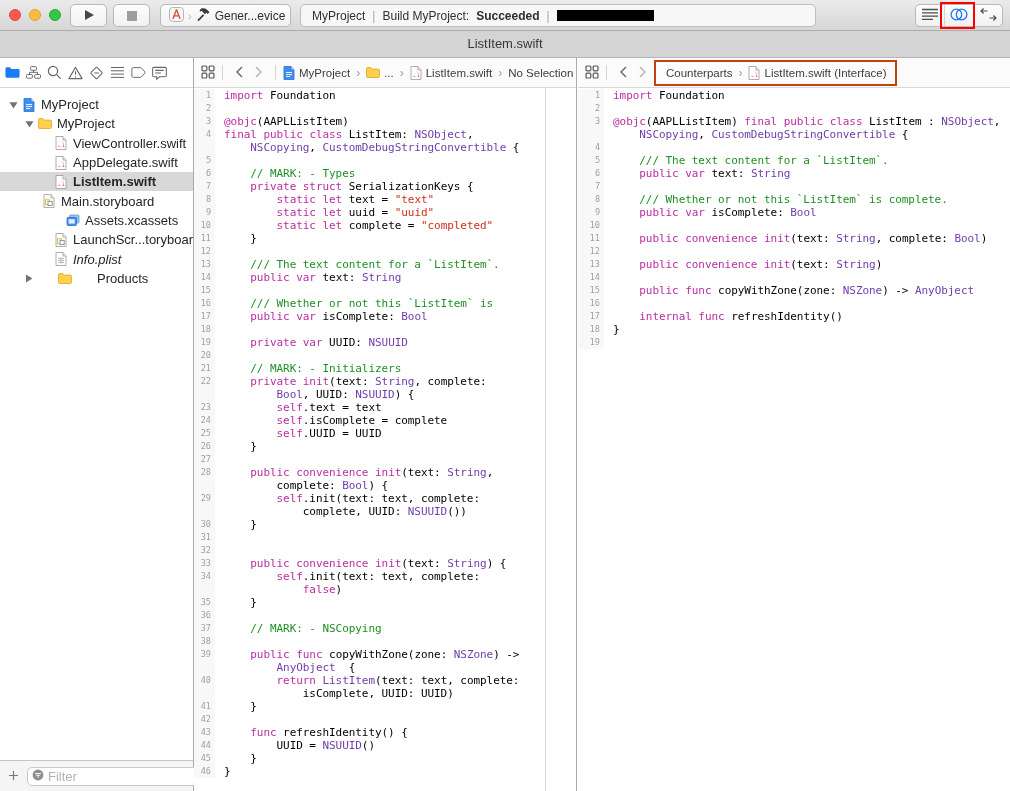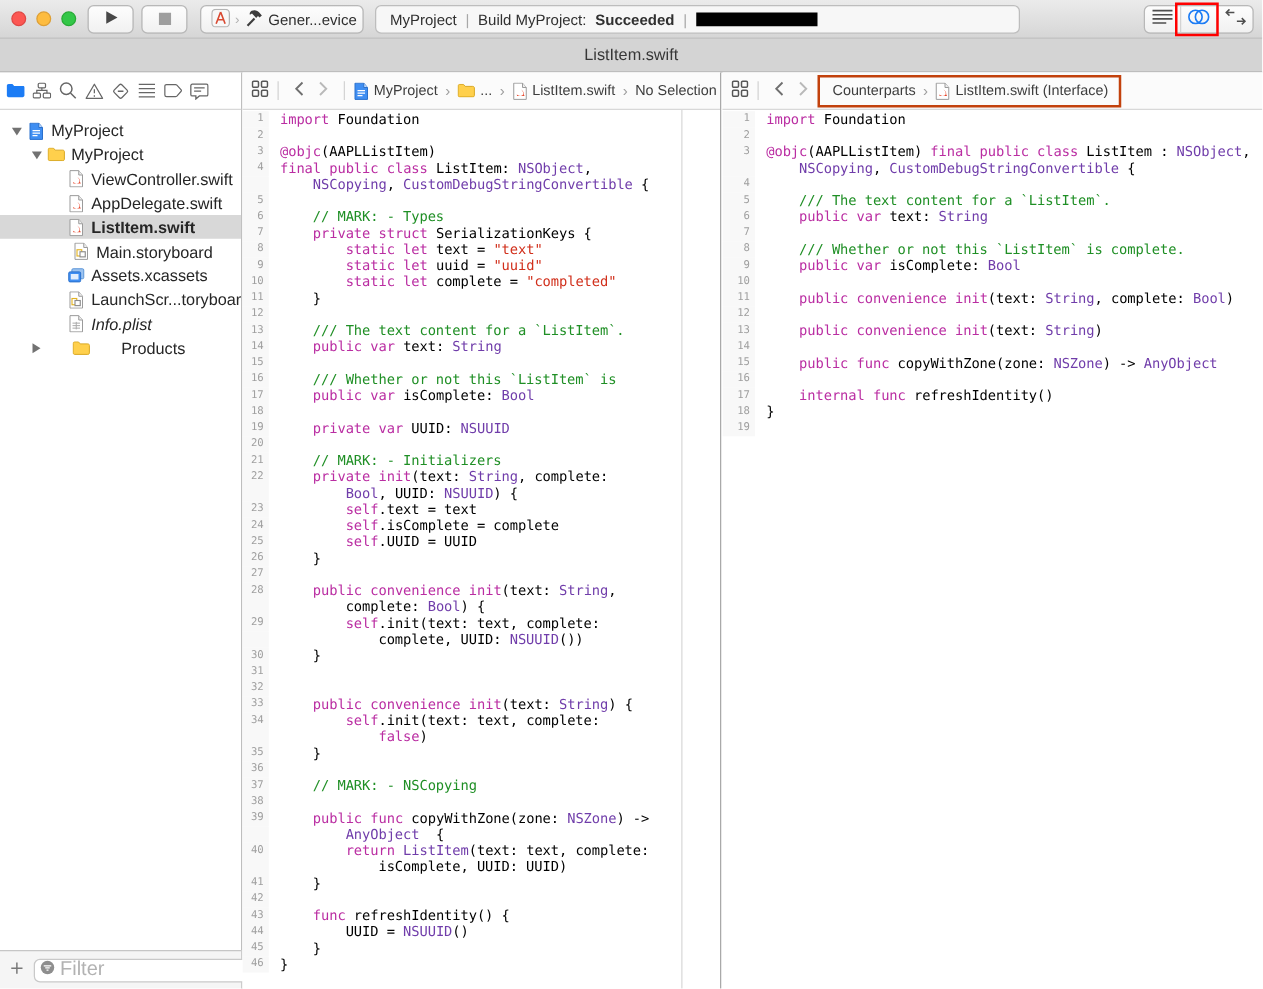--- a/index.html
+++ b/index.html
@@ -50,21 +50,21 @@
   .trow { height:19.3px; display:flex; align-items:center; font-size:13px; color:#262626; white-space:nowrap; }
   .trow.sel { background:#d8d8d8; }
   .trow.sel .flabel { font-weight:bold; }
   .disc { width:14px; display:inline-flex; justify-content:center; flex:none; }
   .ficon { width:17px; display:inline-flex; justify-content:center; flex:none; margin-right:4px; }
   #filter-bar { position:absolute; left:0; bottom:0; right:0; height:31px; background:#f5f5f5;
                 border-top:1px solid #c6c6c6; display:flex; align-items:center; padding:0 8px; }
   #add-btn { width:16px; display:flex; justify-content:center; margin-right:8px; }
   #filter-field { flex:1; height:19px; background:#fff; border:1px solid #c9c9c9; border-radius:5px;
                   display:flex; align-items:center; padding:0 4px; gap:4px; }
-  #filter-input { flex:1; border:none; outline:none; font-size:16px; color:#a16207; background:transparent; min-width:10px; }
+  #filter-input { flex:1; border:none; outline:none; font-size:13px; color:#a16207; background:transparent; min-width:10px; }
   #filter-input::placeholder { color:#b2b2b2; }
 
   
   .editor { position:absolute; top:58px; bottom:0; background:#fff; }
   #editor-left { left:194px; width:383px; border-right:1px solid #a9a9a9; }
   #editor-right { left:578px; right:0; }
   .jumpbar { height:30px; border-bottom:1px solid #d8d8d8; background:#fbfbfb;
              display:flex; align-items:center; padding-left:7px; font-size:11.5px; color:#3d3d3d; }
   .jb-sep { width:1px; height:15px; background:#d4d4d4; margin:0 7px; flex:none; }
   .jb-chev { padding:0 5px; display:flex; align-items:center; }
@@ -269,33 +269,33 @@
           <span class="disc"></span>
           <span class="ficon">
             <svg width="12" height="14" viewBox="0 0 12 14">
               <path d="M1 .5h7L11 4v9.5H1z" fill="#fff" stroke="#9b9b9b" stroke-width=".8"></path>
               <path d="M8 .5V4h3" fill="#eee" stroke="#9b9b9b" stroke-width=".8"></path>
               <path d="M3.4 9.6c1.9 1.7 4.6 1.3 5.1-.2.6-1.7-.9-3.5-2.6-4.5 1.8.7 3.4 2.5 3.1 4.5-.1.8.5.6.7 1.3h-6z" fill="#e8492e"></path>
             </svg>
           </span>
           <span class="flabel">ListItem.swift</span>
         </div>
-        <div class="trow" style="padding-left: 42px;">
+        <div class="trow" style="padding-left: 26px;">
           <span class="disc"></span>
           <span class="ficon">
             <svg width="12" height="14" viewBox="0 0 12 14">
               <path d="M1 .5h7L11 4v9.5H1z" fill="#fff" stroke="#9b9b9b" stroke-width=".8"></path>
               <path d="M8 .5V4h3" fill="#eee" stroke="#9b9b9b" stroke-width=".8"></path>
               <rect x="2.6" y="5.8" width="3.8" height="5" fill="#fff" stroke="#e3b322" stroke-width=".9"></rect>
               <rect x="5" y="7.4" width="4.2" height="4.1" fill="#fff" stroke="#8a8a8a" stroke-width=".9"></rect>
             </svg>
           </span>
           <span class="flabel">Main.storyboard</span>
         </div>
-        <div class="trow" style="padding-left: 38px;">
+        <div class="trow" style="padding-left: 50px;">
           <span class="disc"></span>
           <span class="ficon">
             <svg width="14" height="13" viewBox="0 0 14 13">
               <rect x="3.5" y="1" width="9.5" height="8" rx="1" fill="#9cc3f0" stroke="#5d96d8" stroke-width=".8"></rect>
               <rect x="1" y="3.5" width="9.5" height="8" rx="1" fill="#3f8ef2" stroke="#2a70cc" stroke-width=".8"></rect>
               <rect x="2.6" y="5.2" width="6.2" height="4.4" fill="#fff" opacity=".85"></rect>
             </svg>
           </span>
           <span class="flabel">Assets.xcassets</span>
         </div>

